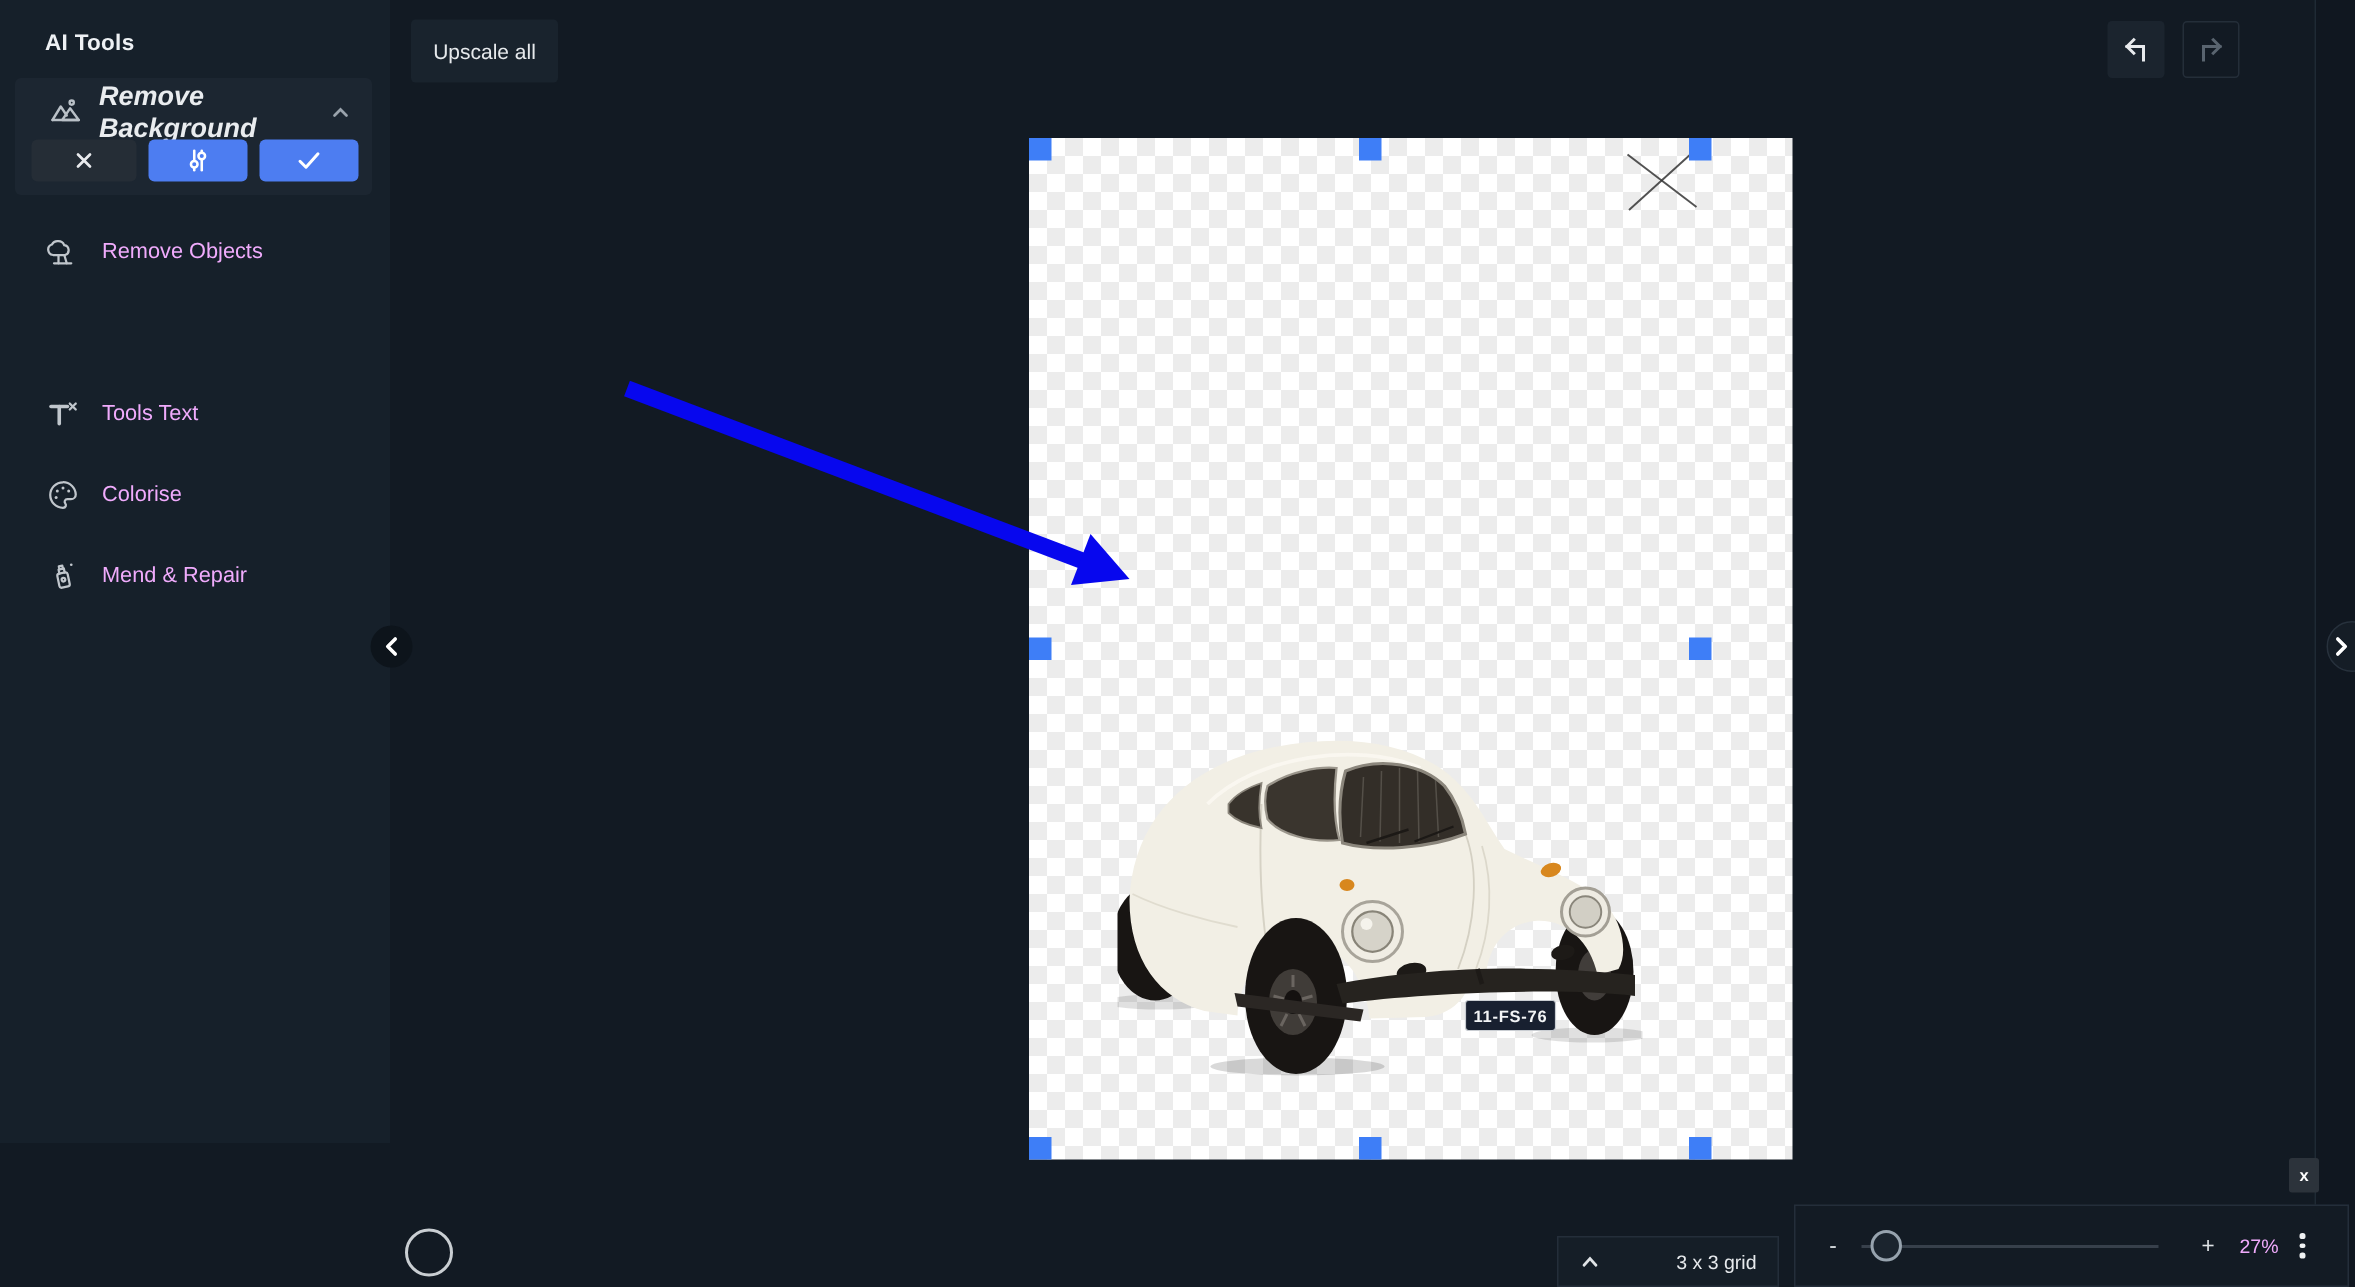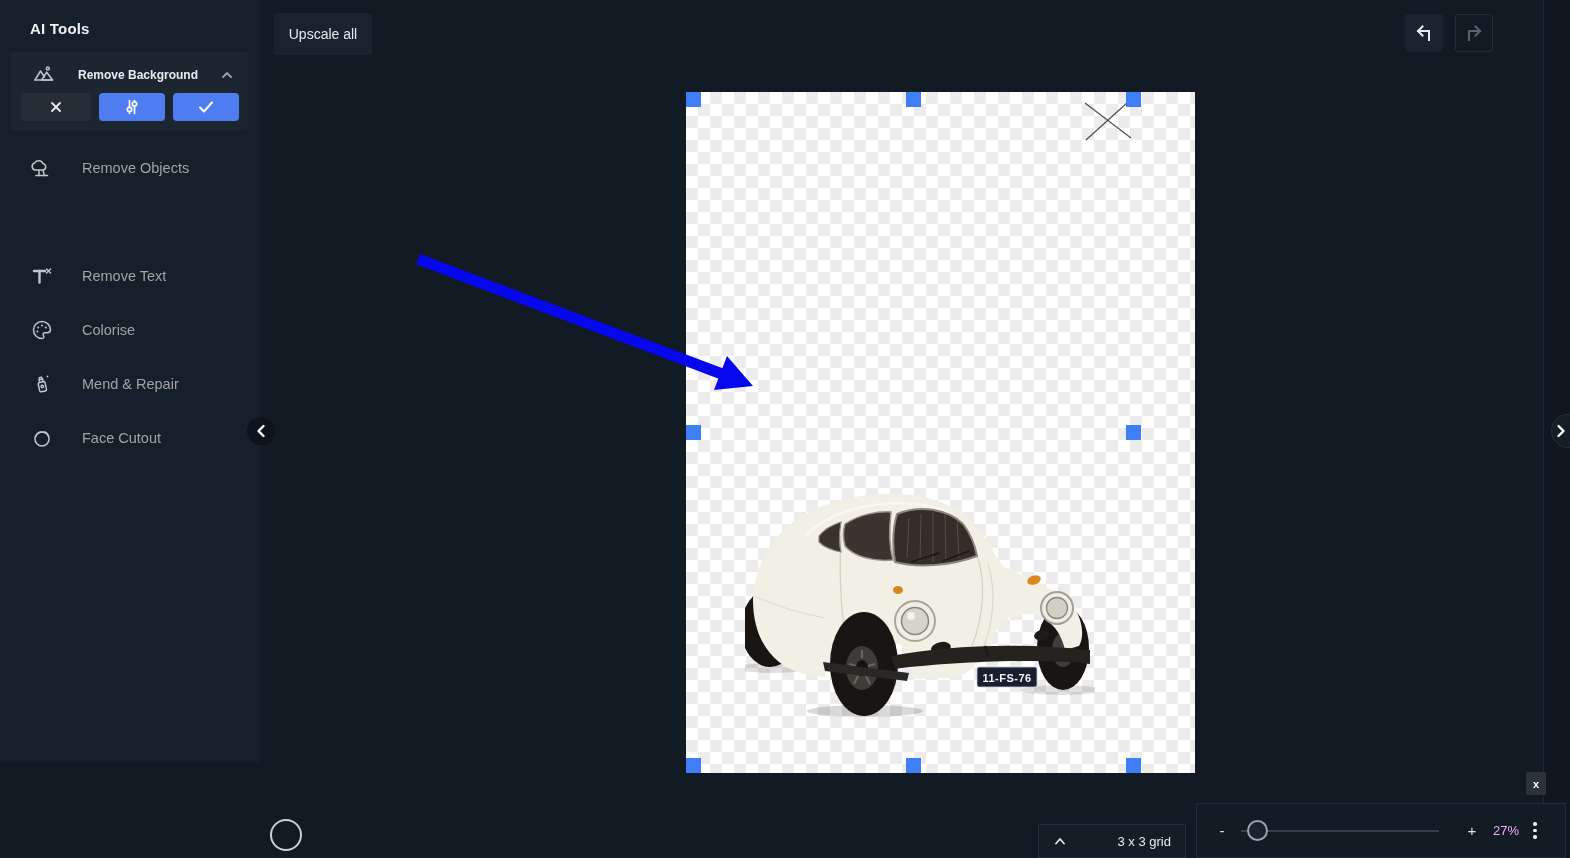--- a/index.html
+++ b/index.html
@@ -8,29 +8,29 @@
     position:relative; width:1570px; height:858px; overflow:hidden;
     background:#121a23; font-family:"Liberation Sans", sans-serif;
     color:#e7eaed; -webkit-font-smoothing:antialiased;
   }
   
   .sidebar { position:absolute; left:0; top:0; width:260px; height:762px; background:#16202a; }
   .sidebar-title { position:absolute; left:30px; top:20px; font-size:15px; font-weight:bold; color:#eef1f4; letter-spacing:.2px; }
   .tool-panel { position:absolute; left:10px; top:52px; width:238px; height:78px; background:#1c2631; border-radius:4px; }
   .tool-panel-header { position:absolute; left:0; top:8px; width:238px; height:30px; display:flex; align-items:center; }
   .tool-panel-header .t-icon { margin-left:22px; display:flex; }
-  .tool-panel-label { margin-left:22px; font-size:12px; font-weight:600; color:#e9ecef; }
+  .tool-panel-label { margin-left:10px; font-size:18px; font-weight:600; color:#e9ecef;font-style:italic; }
   .chev-up { margin-left:auto; margin-right:14px; display:flex; }
   .panel-btn { position:absolute; top:41px; height:28px; border-radius:4px; display:flex; align-items:center; justify-content:center; cursor:pointer; }
   .btn-cancel { left:11px; width:70px; background:#252d36; }
   .btn-settings { left:89px; width:66px; background:#4d7df1; }
   .btn-apply { left:163px; width:66px; background:#4d7df1; }
   .side-item { position:absolute; left:0; width:260px; height:36px; display:flex; align-items:center; cursor:pointer; }
   .side-item .s-icon { margin-left:30px; width:24px; display:flex; justify-content:center; }
-  .side-item .s-label { margin-left:28px; font-size:14.5px; color:#a3a3a3; }
+  .side-item .s-label { margin-left:14px; font-size:14.5px; color:#f0abfc; }
   
   .flatten-btn { position:absolute; left:274px; top:13px; width:98px; height:42px; background:#19232d; border-radius:3px;
     display:flex; align-items:center; justify-content:center; font-size:14px; color:#e6e9ec; cursor:pointer; }
   .undo-btn { position:absolute; left:1405px; top:14px; width:38px; height:38px; background:#1b242e; border-radius:3px; display:flex; align-items:center; justify-content:center; cursor:pointer; }
   .redo-btn { position:absolute; left:1455px; top:14px; width:38px; height:38px; border:1px solid #242e39; border-radius:3px; display:flex; align-items:center; justify-content:center; cursor:pointer; }
   
   .canvas {
     position:absolute; left:686px; top:92px; width:509px; height:681px;
     background-image: conic-gradient(#ffffff 0.25turn, #ececec 0.25turn 0.5turn, #ffffff 0.5turn 0.75turn, #ececec 0.75turn);
     background-size:24px 24px;
@@ -126,21 +126,21 @@
 
     <div class="side-item" style="top:258px">
       <span class="s-icon">
         <svg width="24" height="24" viewBox="0 0 24 24" fill="none" stroke="#c0c6cc" stroke-linecap="round">
           <line x1="4" y1="7" x2="15" y2="7" stroke-width="2.4"></line>
           <line x1="9.5" y1="7" x2="9.5" y2="18.5" stroke-width="2.4"></line>
           <line x1="16.5" y1="5" x2="20.5" y2="9" stroke-width="1.5"></line>
           <line x1="20.5" y1="5" x2="16.5" y2="9" stroke-width="1.5"></line>
         </svg>
       </span>
-      <span class="s-label">Remove Text</span>
+      <span class="s-label">Tools Text</span>
     </div>
 
     <div class="side-item" style="top:312px">
       <span class="s-icon">
         <svg width="24" height="24" viewBox="0 0 24 24" fill="none" stroke="#c0c6cc" stroke-width="1.5">
           <path d="M12 3.5 a8.5 8.5 0 1 0 0 17 c1.9 0 2.4 -1.7 1.5 -2.9 c-.9 -1.2 -.2 -2.8 1.4 -2.8 h2.4 a3.2 3.2 0 0 0 3.2 -3.2 a8.5 8.5 0 0 0 -8.5 -8.1 z"></path>
           <circle cx="8.2" cy="9.4" r="1" fill="#c0c6cc" stroke="none"></circle>
           <circle cx="12" cy="7.4" r="1" fill="#c0c6cc" stroke="none"></circle>
           <circle cx="15.8" cy="9.4" r="1" fill="#c0c6cc" stroke="none"></circle>
           <circle cx="7.4" cy="13.6" r="1" fill="#c0c6cc" stroke="none"></circle>
@@ -157,29 +157,20 @@
             <path d="M10.2 10 V7.2 h3.6 V10"></path>
             <path d="M10.8 7.2 V5.2 h2.4 v2"></path>
             <circle cx="12" cy="14.5" r="1.2"></circle>
           </g>
           <circle cx="17.5" cy="4.5" r="0.9" fill="#c0c6cc" stroke="none"></circle>
         </svg>
       </span>
       <span class="s-label">Mend &amp; Repair</span>
     </div>
 
-    <div class="side-item" style="top:420px">
-      <span class="s-icon">
-        <svg width="24" height="24" viewBox="0 0 24 24" fill="none" stroke="#c0c6cc" stroke-width="1.5" stroke-linecap="round">
-          <circle cx="12" cy="13" r="7"></circle>
-          <path d="M5.3 11.2 C7 6.2 11 5.4 13.2 6.4 C15.8 5.2 18.2 7.6 18.7 11"></path>
-        </svg>
-      </span>
-      <span class="s-label">Face Cutout</span>
-    </div>
   </div>
 
   <div class="flatten-btn">
     <span>Upscale all</span>
   </div>
 
   <div class="undo-btn">
     <svg width="26" height="26" viewBox="0 0 26 26" fill="none" stroke="#e8eaed" stroke-width="2" stroke-linecap="square">
       <path d="M18 20 V11 H7"></path>
       <path d="M11.5 6.5 L7 11 L11.5 15.5"></path>

